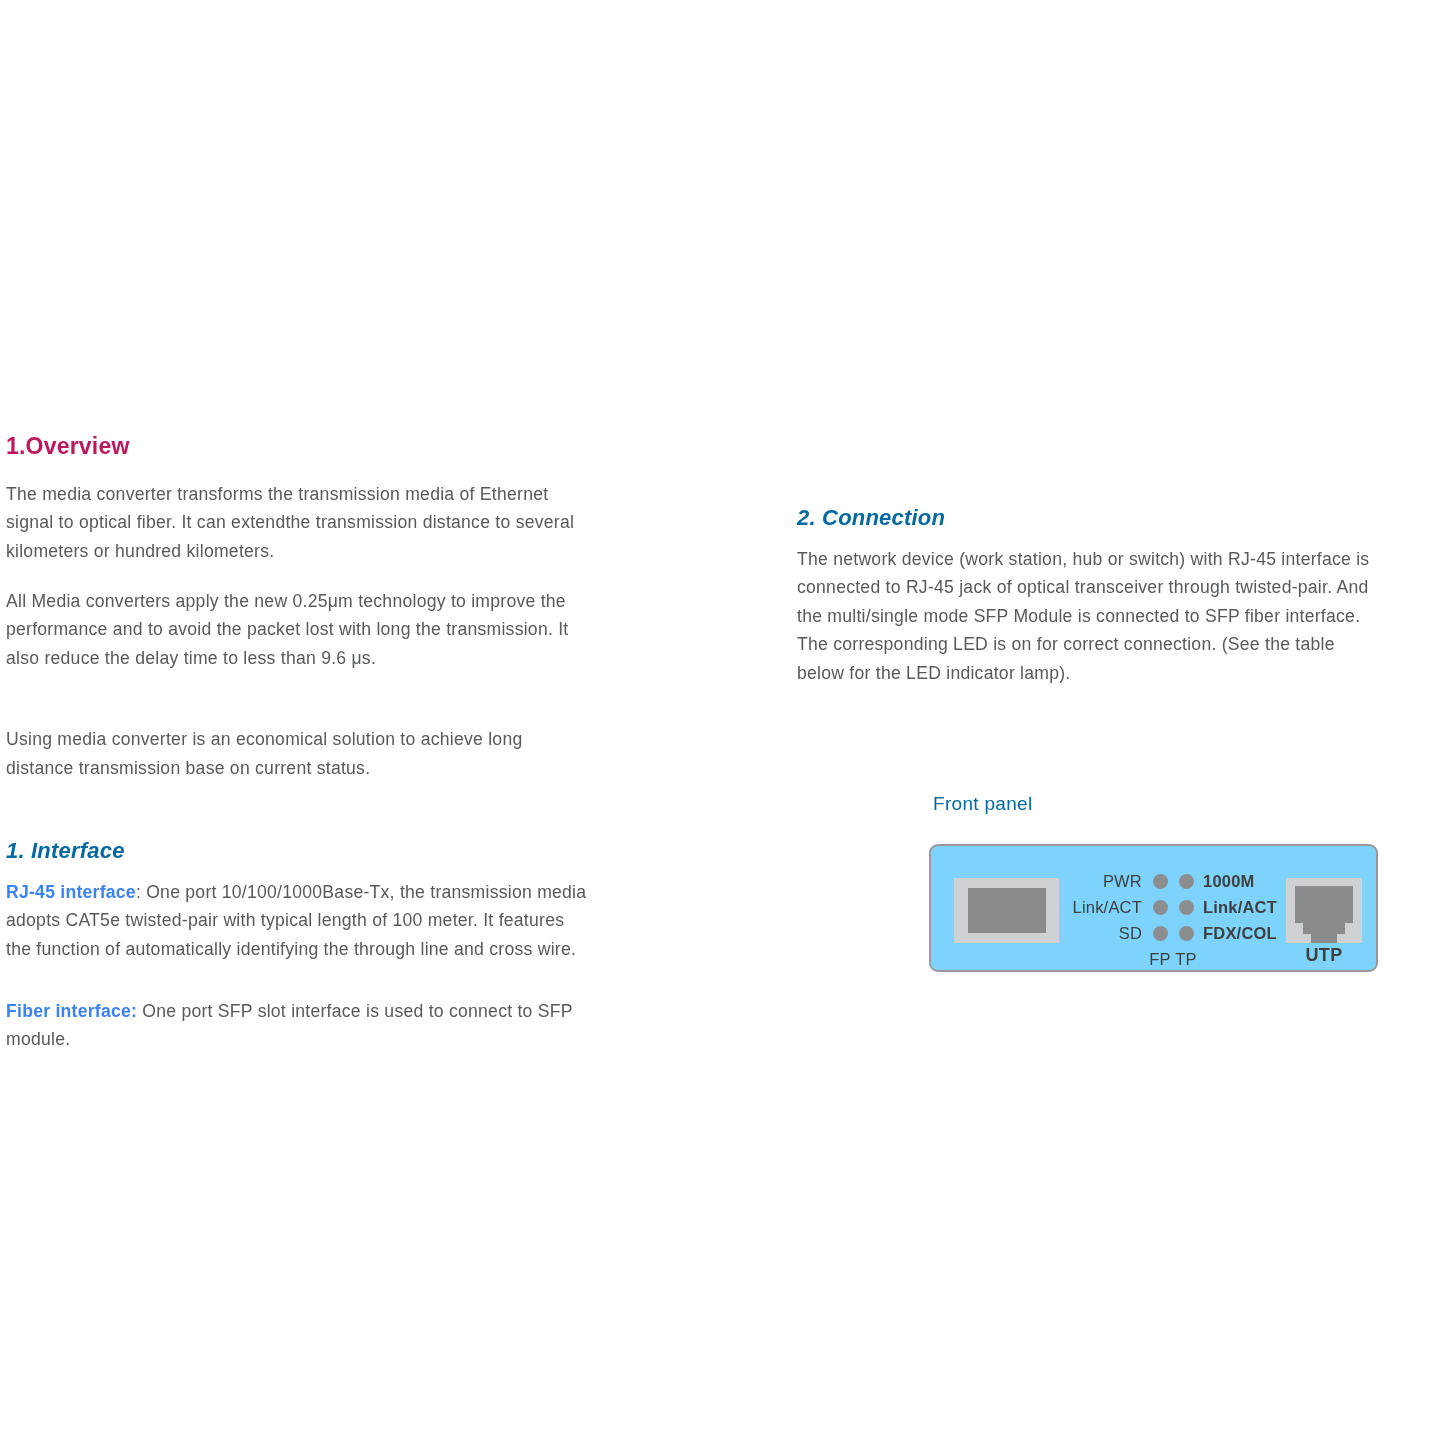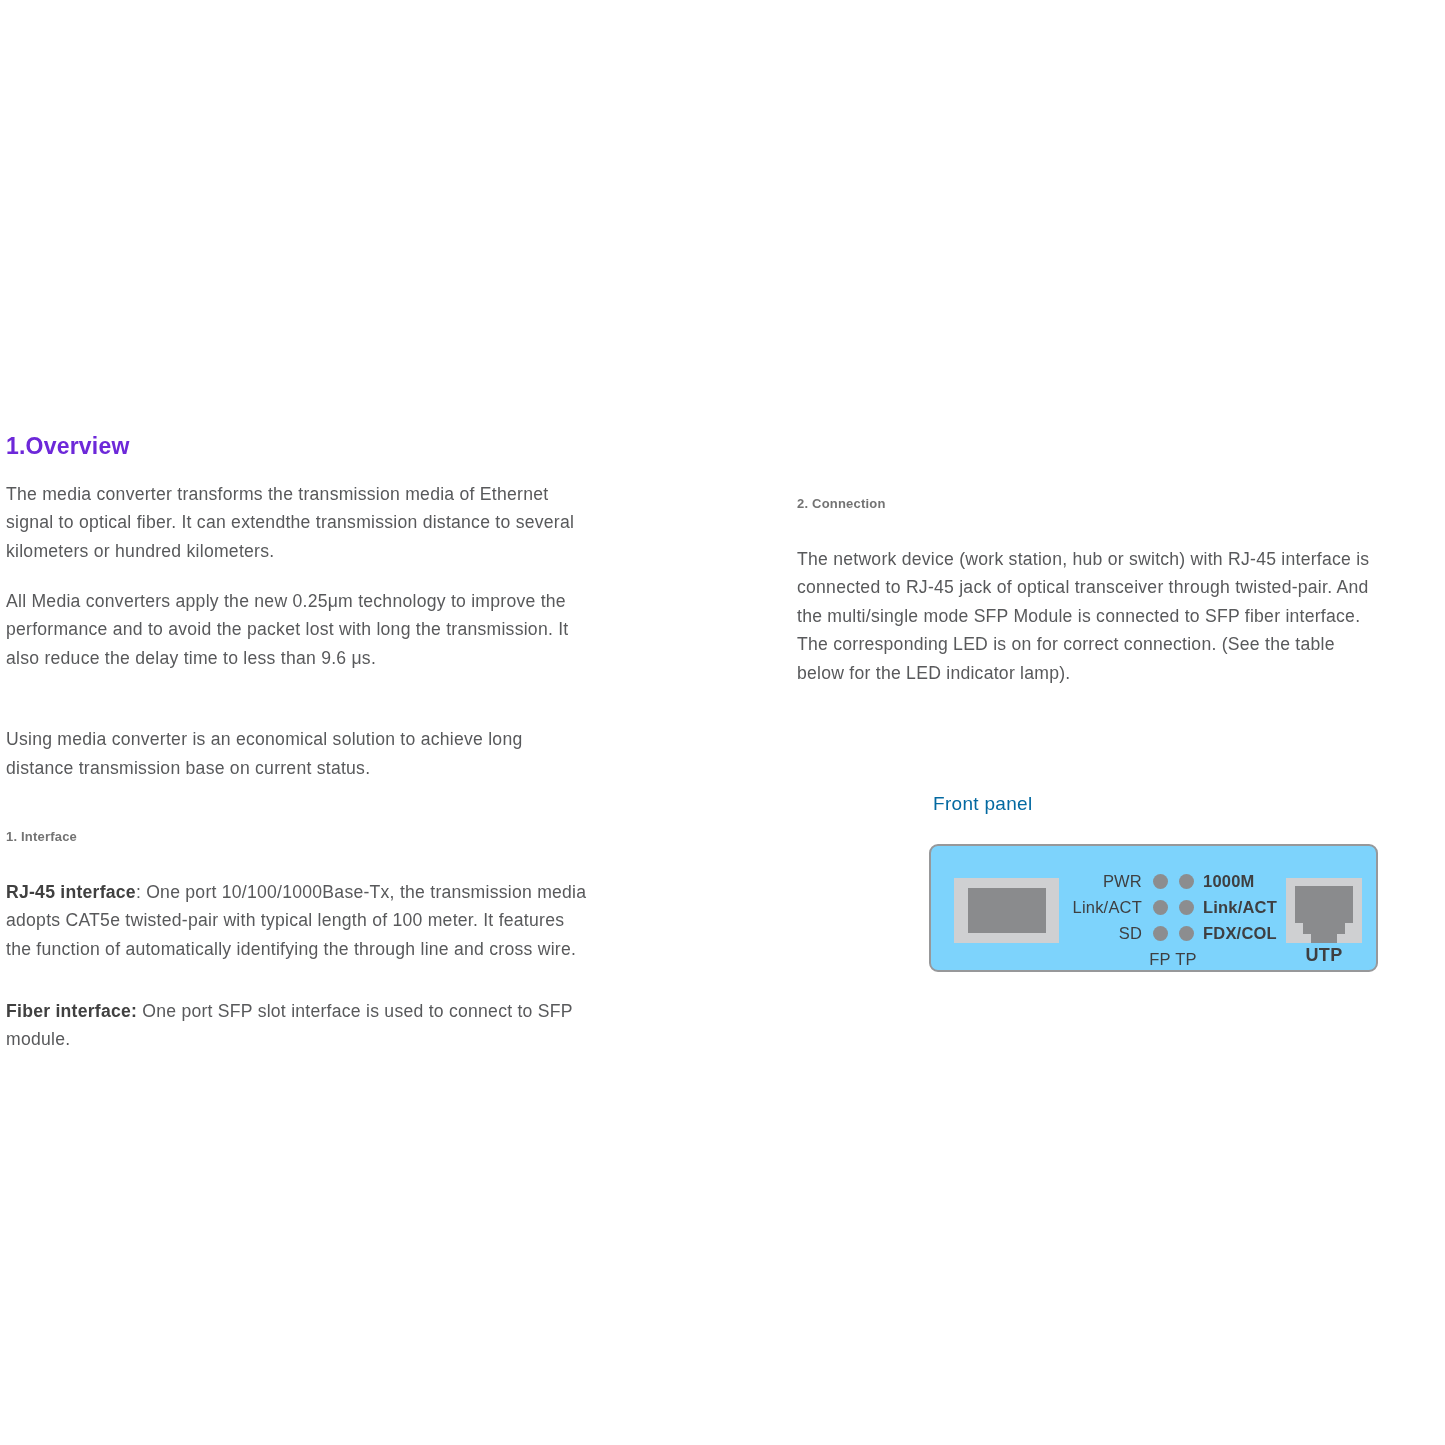--- a/index.html
+++ b/index.html
@@ -10,32 +10,32 @@
     position: relative;
     overflow: hidden;
   }
   .abs { position: absolute; }
   .pre { white-space: pre-line; }
 
   
   .h-blue {
     left: 6px; top: 414px;
     font-size: 23px; font-weight: 600;
-    color: #6d28d9; letter-spacing: 0.2px;
+    color: #be185d; letter-spacing: 0.2px;
   }
   .body-text {
     font-size: 17.6px; line-height: 28.6px;
     color: #58595b; letter-spacing: 0.25px;
     width: 700px;
   }
   .h-sub {
-    font-size: 13px; font-weight: 700;
-    color: #737373; letter-spacing: 0.2px;
+    font-size: 22px; font-weight: 700;
+    color: #0369a1; letter-spacing: 0.2px; font-style: italic;
   }
-  .inline-bold { font-weight: 700; color: #404040; }
+  .inline-bold { font-weight: 700; color: #3b82f6; }
   .fp-caption {
     left: 933px; top: 793px;
     font-size: 19px; color: #0369a1; letter-spacing: 0.3px;
   }
 
   
   .device {
     left: 929px; top: 844px;
     width: 449px; height: 128px;
     background: #7dd3fc;

